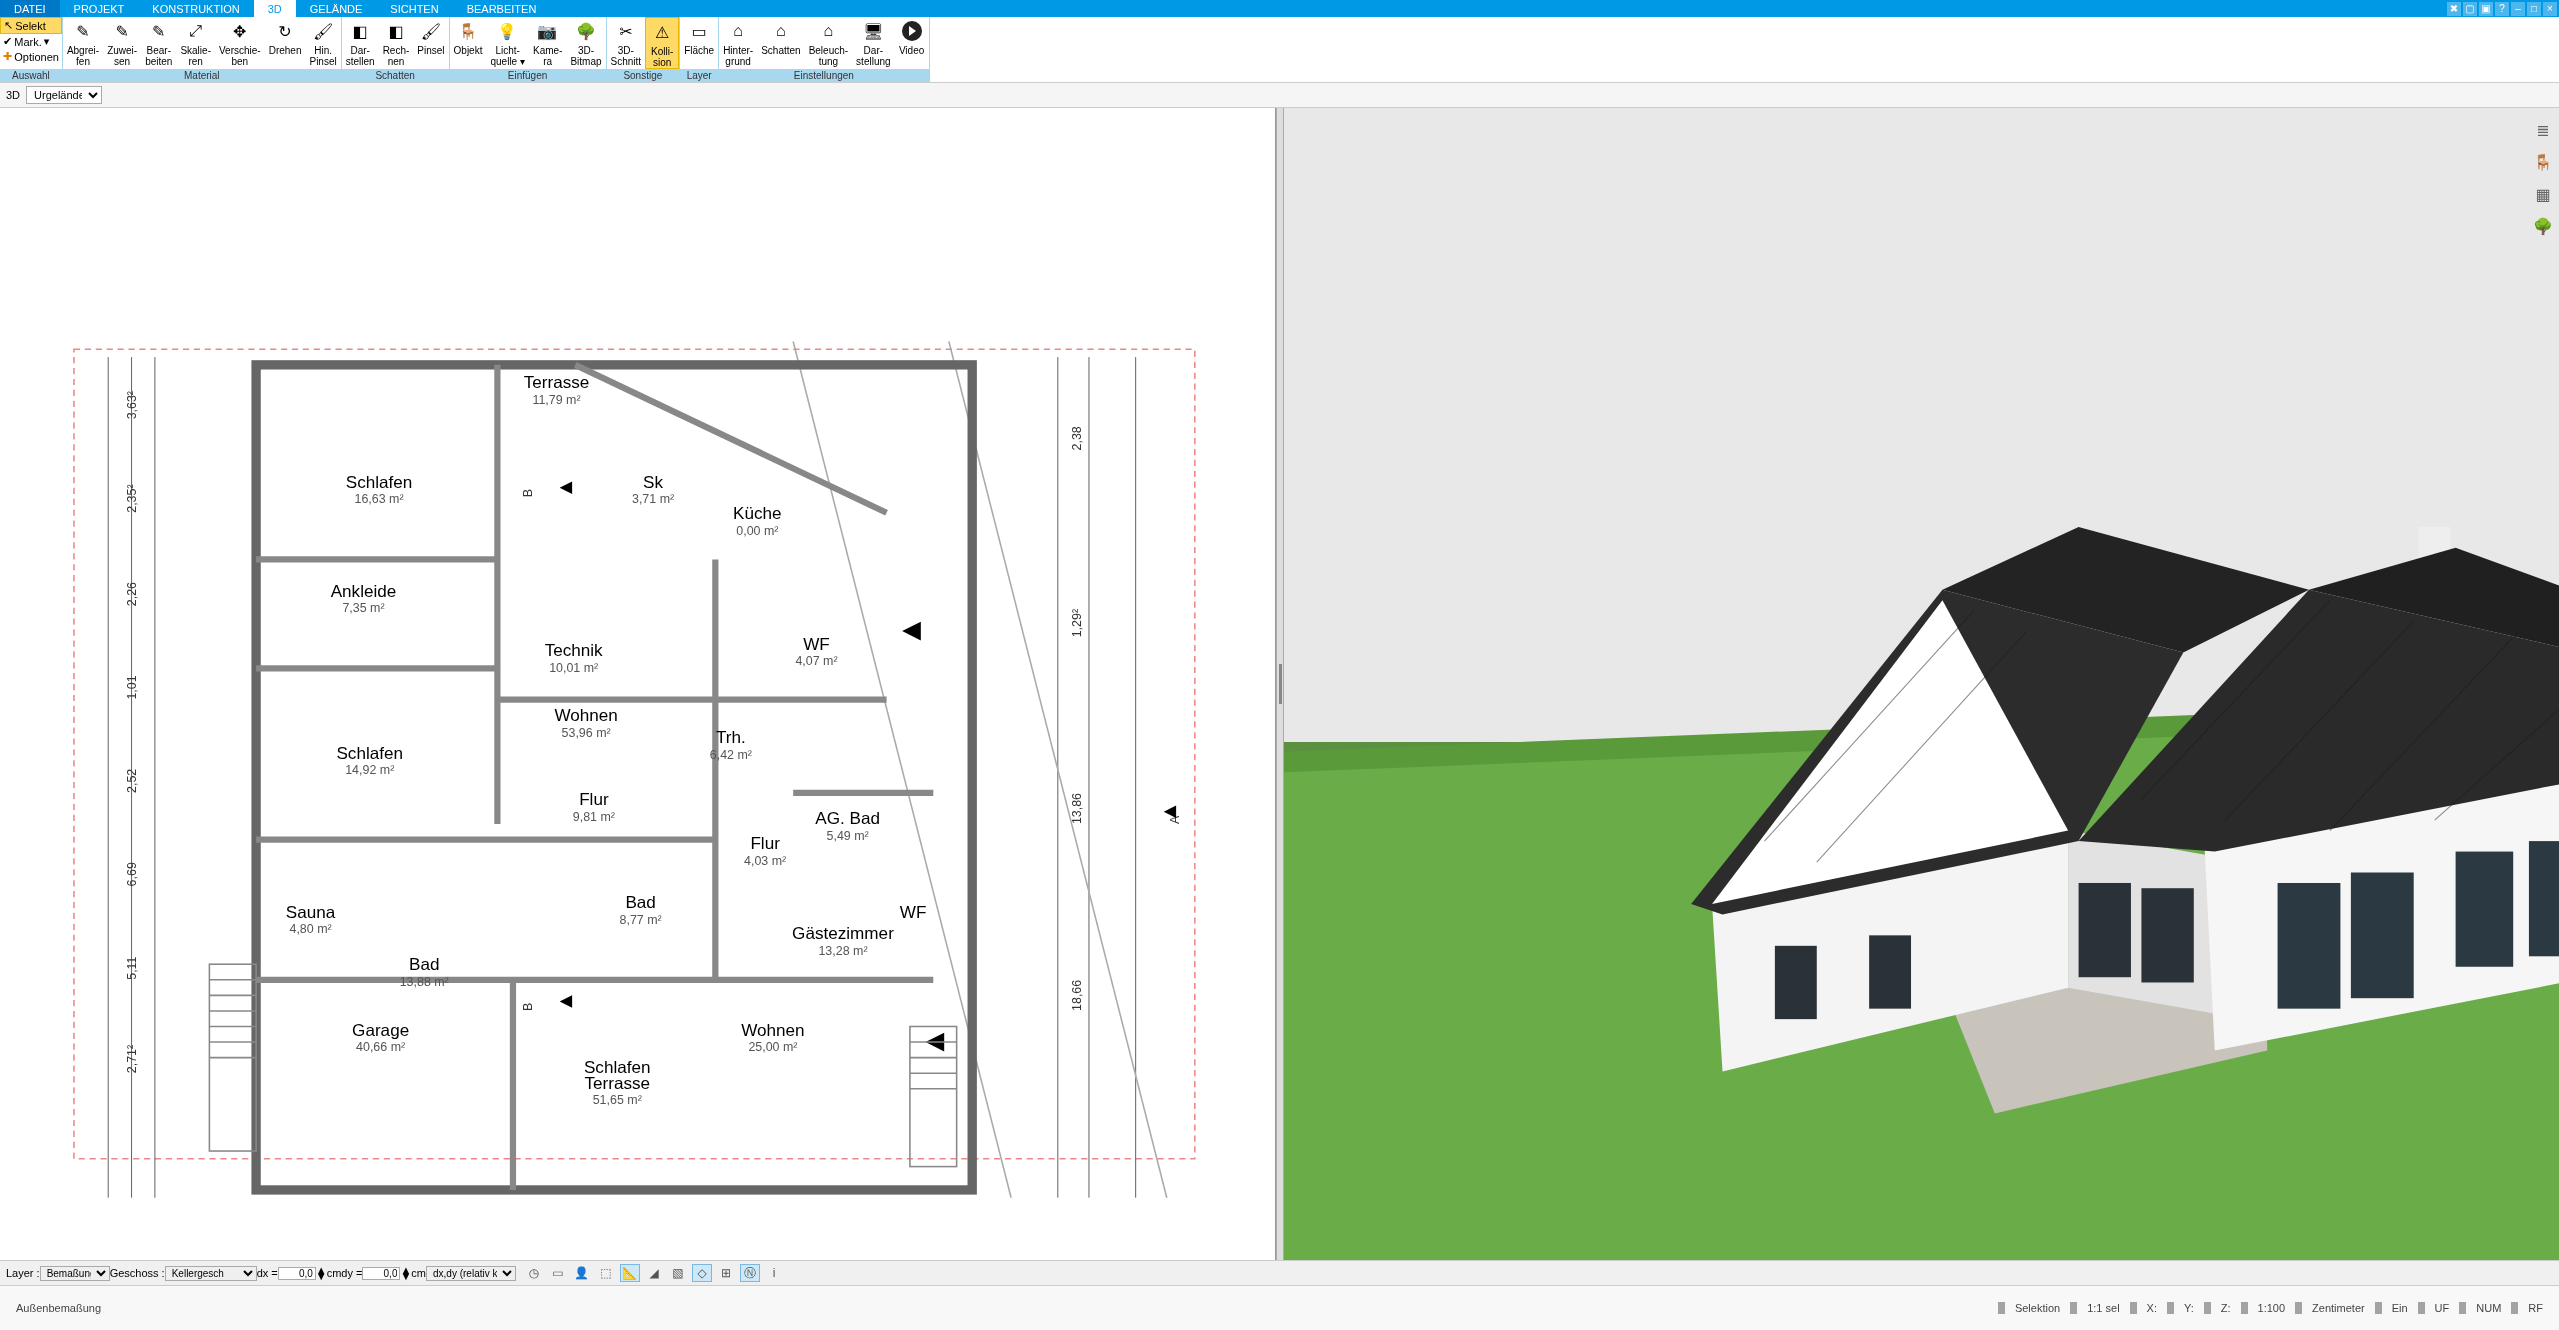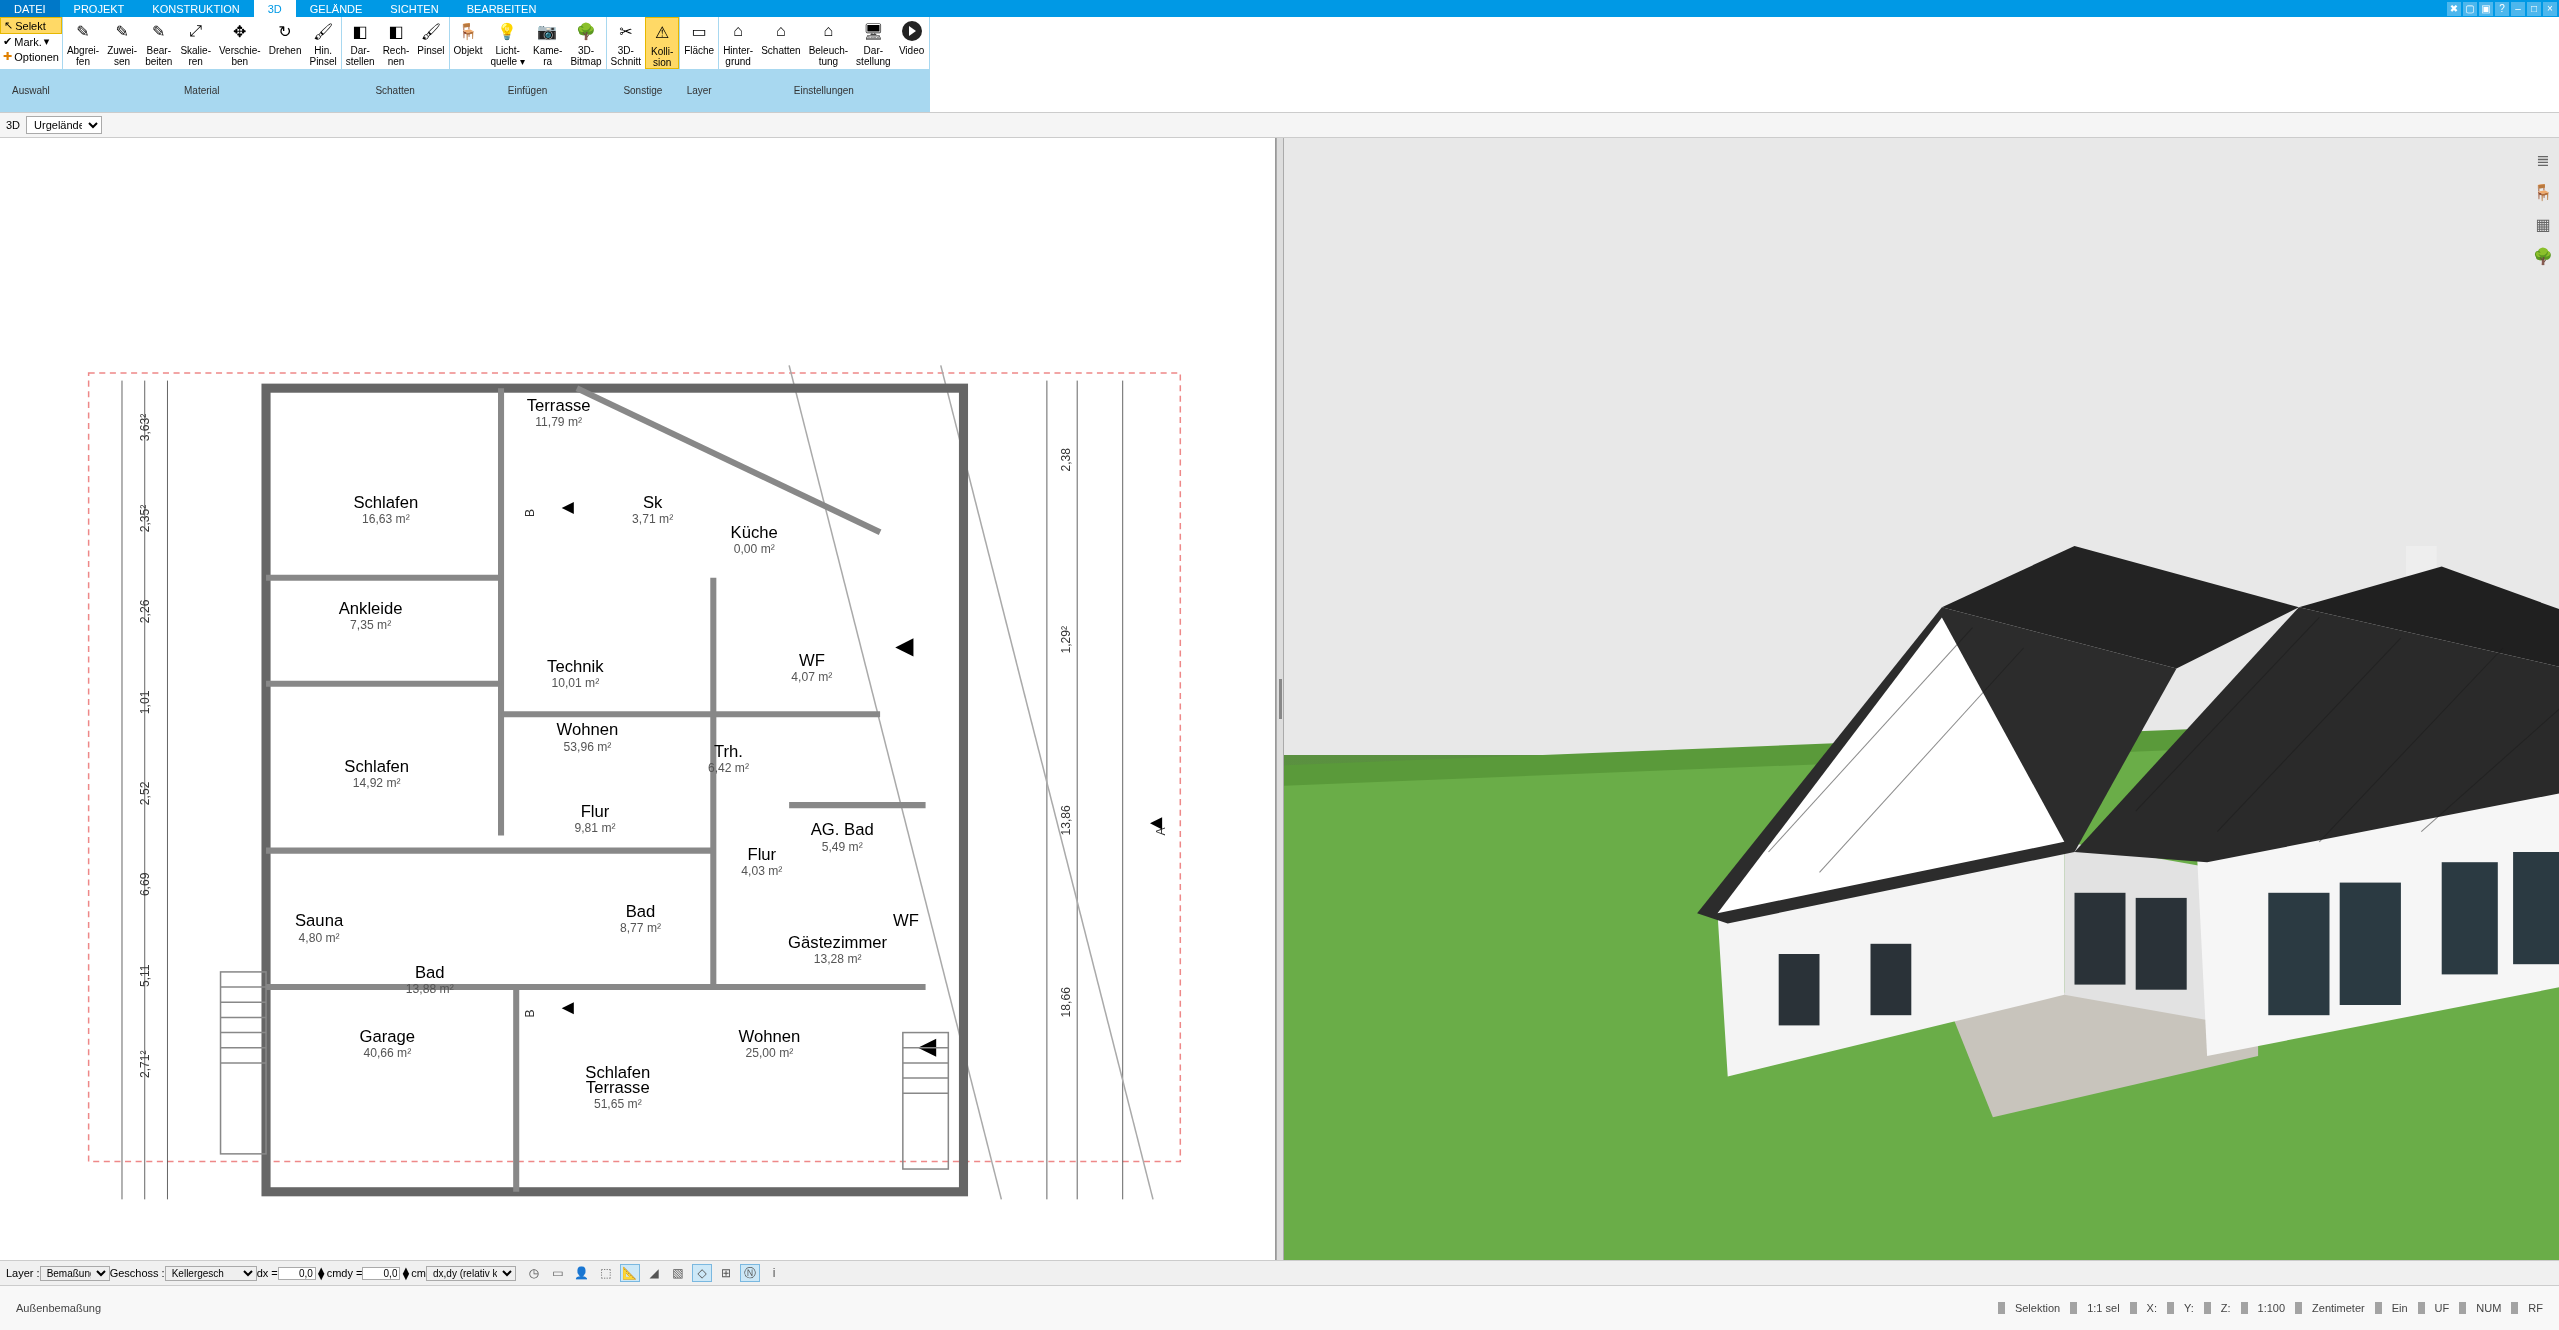--- a/index.html
+++ b/index.html
@@ -12,21 +12,21 @@
 .menubar .tab.datei{background:#0078c8}
 .menubar .tab.active{background:#fff;color:#0099e5}
 .menubar .spacer{flex:1}
 .menubar .winbtns{display:flex;align-items:center;gap:2px;padding-right:2px}
 .menubar .winbtns span{width:14px;height:14px;display:flex;align-items:center;justify-content:center;background:rgba(255,255,255,.3);font-size:10px}
 
 
 .ribbon{display:flex;background:#fff;border-bottom:1px solid #ccc}
 .rgroup{display:flex;flex-direction:column;border-right:1px solid #a8d8f0}
 .rgroup .buttons{display:flex;flex:1}
-.rgroup .label{background:#a8d8f0;text-align:center;font-size:10px;padding:16px 0;color:#333}
+.rgroup .label{background:#a8d8f0;text-align:center;font-size:10px;padding:1px 0;color:#333}
 .rbtn{display:flex;flex-direction:column;align-items:center;justify-content:flex-start;padding:2px 4px 0;min-width:34px;cursor:pointer}
 .rbtn.active{background:#ffd966;border:1px solid #e6b800}
 .rbtn .icon{width:24px;height:24px;display:flex;align-items:center;justify-content:center;font-size:16px;margin-bottom:2px}
 .rbtn .txt{font-size:10px;text-align:center;line-height:11px;white-space:pre}
 .auswahl{display:flex;flex-direction:column}
 .auswahl .mini{display:flex;align-items:center;gap:2px;padding:1px 3px;font-size:10px;cursor:pointer}
 .auswahl .mini.sel{background:#ffd966;border:1px solid #e6b800}
 
 
 .subbar{display:flex;align-items:center;gap:6px;padding:3px 6px;border-bottom:1px solid #ccc;background:#f5f5f5}

